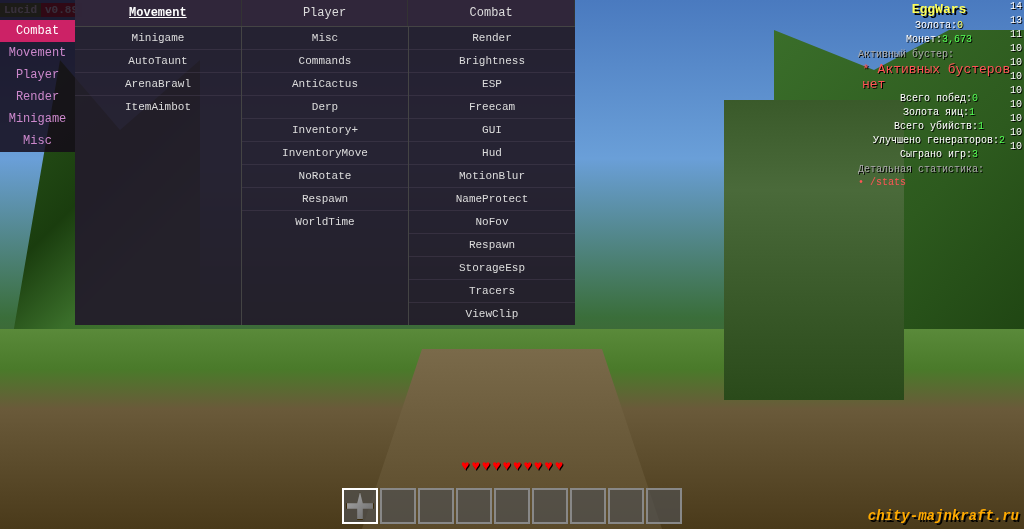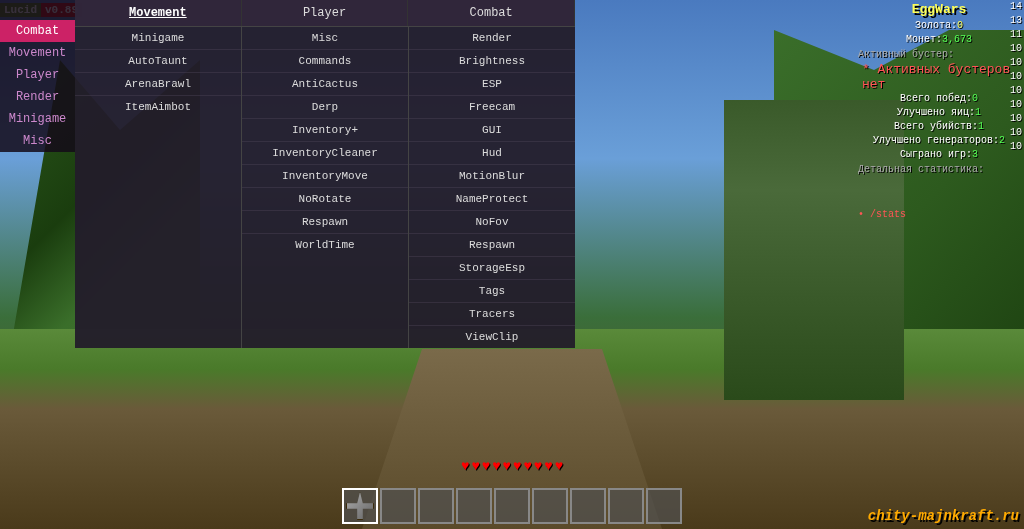--- a/index.html
+++ b/index.html
@@ -214,21 +214,20 @@
       color: #ff5555;
       padding: 0 8px;
       font-size: 13px;
       text-shadow: 1px 1px #000;
       font-family: Liberation Mono, monospace;
     }
     .detail-cmd {
       color: #ff5555;
       padding: 0 4px;
       font-size: 10px;
-      margin-top: 32px;
     }
 
     
     #health-bar {
       position: absolute;
       bottom: 55px;
       left: 50%;
       transform: translateX(-50%);
       z-index: 10;
       display: flex;
@@ -341,39 +340,37 @@
         <div class="menu-item">AutoTaunt</div>
         <div class="menu-item">ArenaBrawl</div>
         <div class="menu-item">ItemAimbot</div>
       </div>
       <div class="menu-column">
         <div class="menu-item">Misc</div>
         <div class="menu-item">Commands</div>
         <div class="menu-item">AntiCactus</div>
         <div class="menu-item">Derp</div>
         <div class="menu-item">Inventory+</div>
-        <div class="menu-item">InventoryCleaner</div>
         <div class="menu-item">InventoryMove</div>
         <div class="menu-item">NoRotate</div>
         <div class="menu-item">Respawn</div>
         <div class="menu-item">WorldTime</div>
       </div>
       <div class="menu-column">
         <div class="menu-item">Render</div>
         <div class="menu-item">Brightness</div>
         <div class="menu-item">ESP</div>
         <div class="menu-item">Freecam</div>
         <div class="menu-item">GUI</div>
         <div class="menu-item">Hud</div>
         <div class="menu-item">MotionBlur</div>
         <div class="menu-item">NameProtect</div>
         <div class="menu-item">NoFov</div>
         <div class="menu-item">Respawn</div>
         <div class="menu-item">StorageEsp</div>
-        <div class="menu-item">Tags</div>
         <div class="menu-item">Tracers</div>
         <div class="menu-item">ViewClip</div>
       </div>
     </div>
 </div>
 
 <div id="right-panel">
   <div id="eggwars-title">EggWars</div>
 <div class="stat-line">
       <span class="stat-label">Золота:</span>
@@ -383,21 +380,21 @@
       <span class="stat-label">Монет:</span>
       <span class="stat-value ">3,673</span>
     </div>
     <div class="section-header">Активный бустер:</div>
     <div class="sub-item">* Активных бустеров нет</div>
     <div class="stat-line">
       <span class="stat-label">Всего побед:</span>
       <span class="stat-value">0</span>
     </div>
     <div class="stat-line">
-      <span class="stat-label">Улучшено яиц:</span>
+      <span class="stat-label">Золота яиц:</span>
       <span class="stat-value">1</span>
     </div>
     <div class="stat-line">
       <span class="stat-label">Всего убийств:</span>
       <span class="stat-value">1</span>
     </div>
     <div class="stat-line">
       <span class="stat-label">Улучшено генераторов:</span>
       <span class="stat-value">2</span>
     </div>

